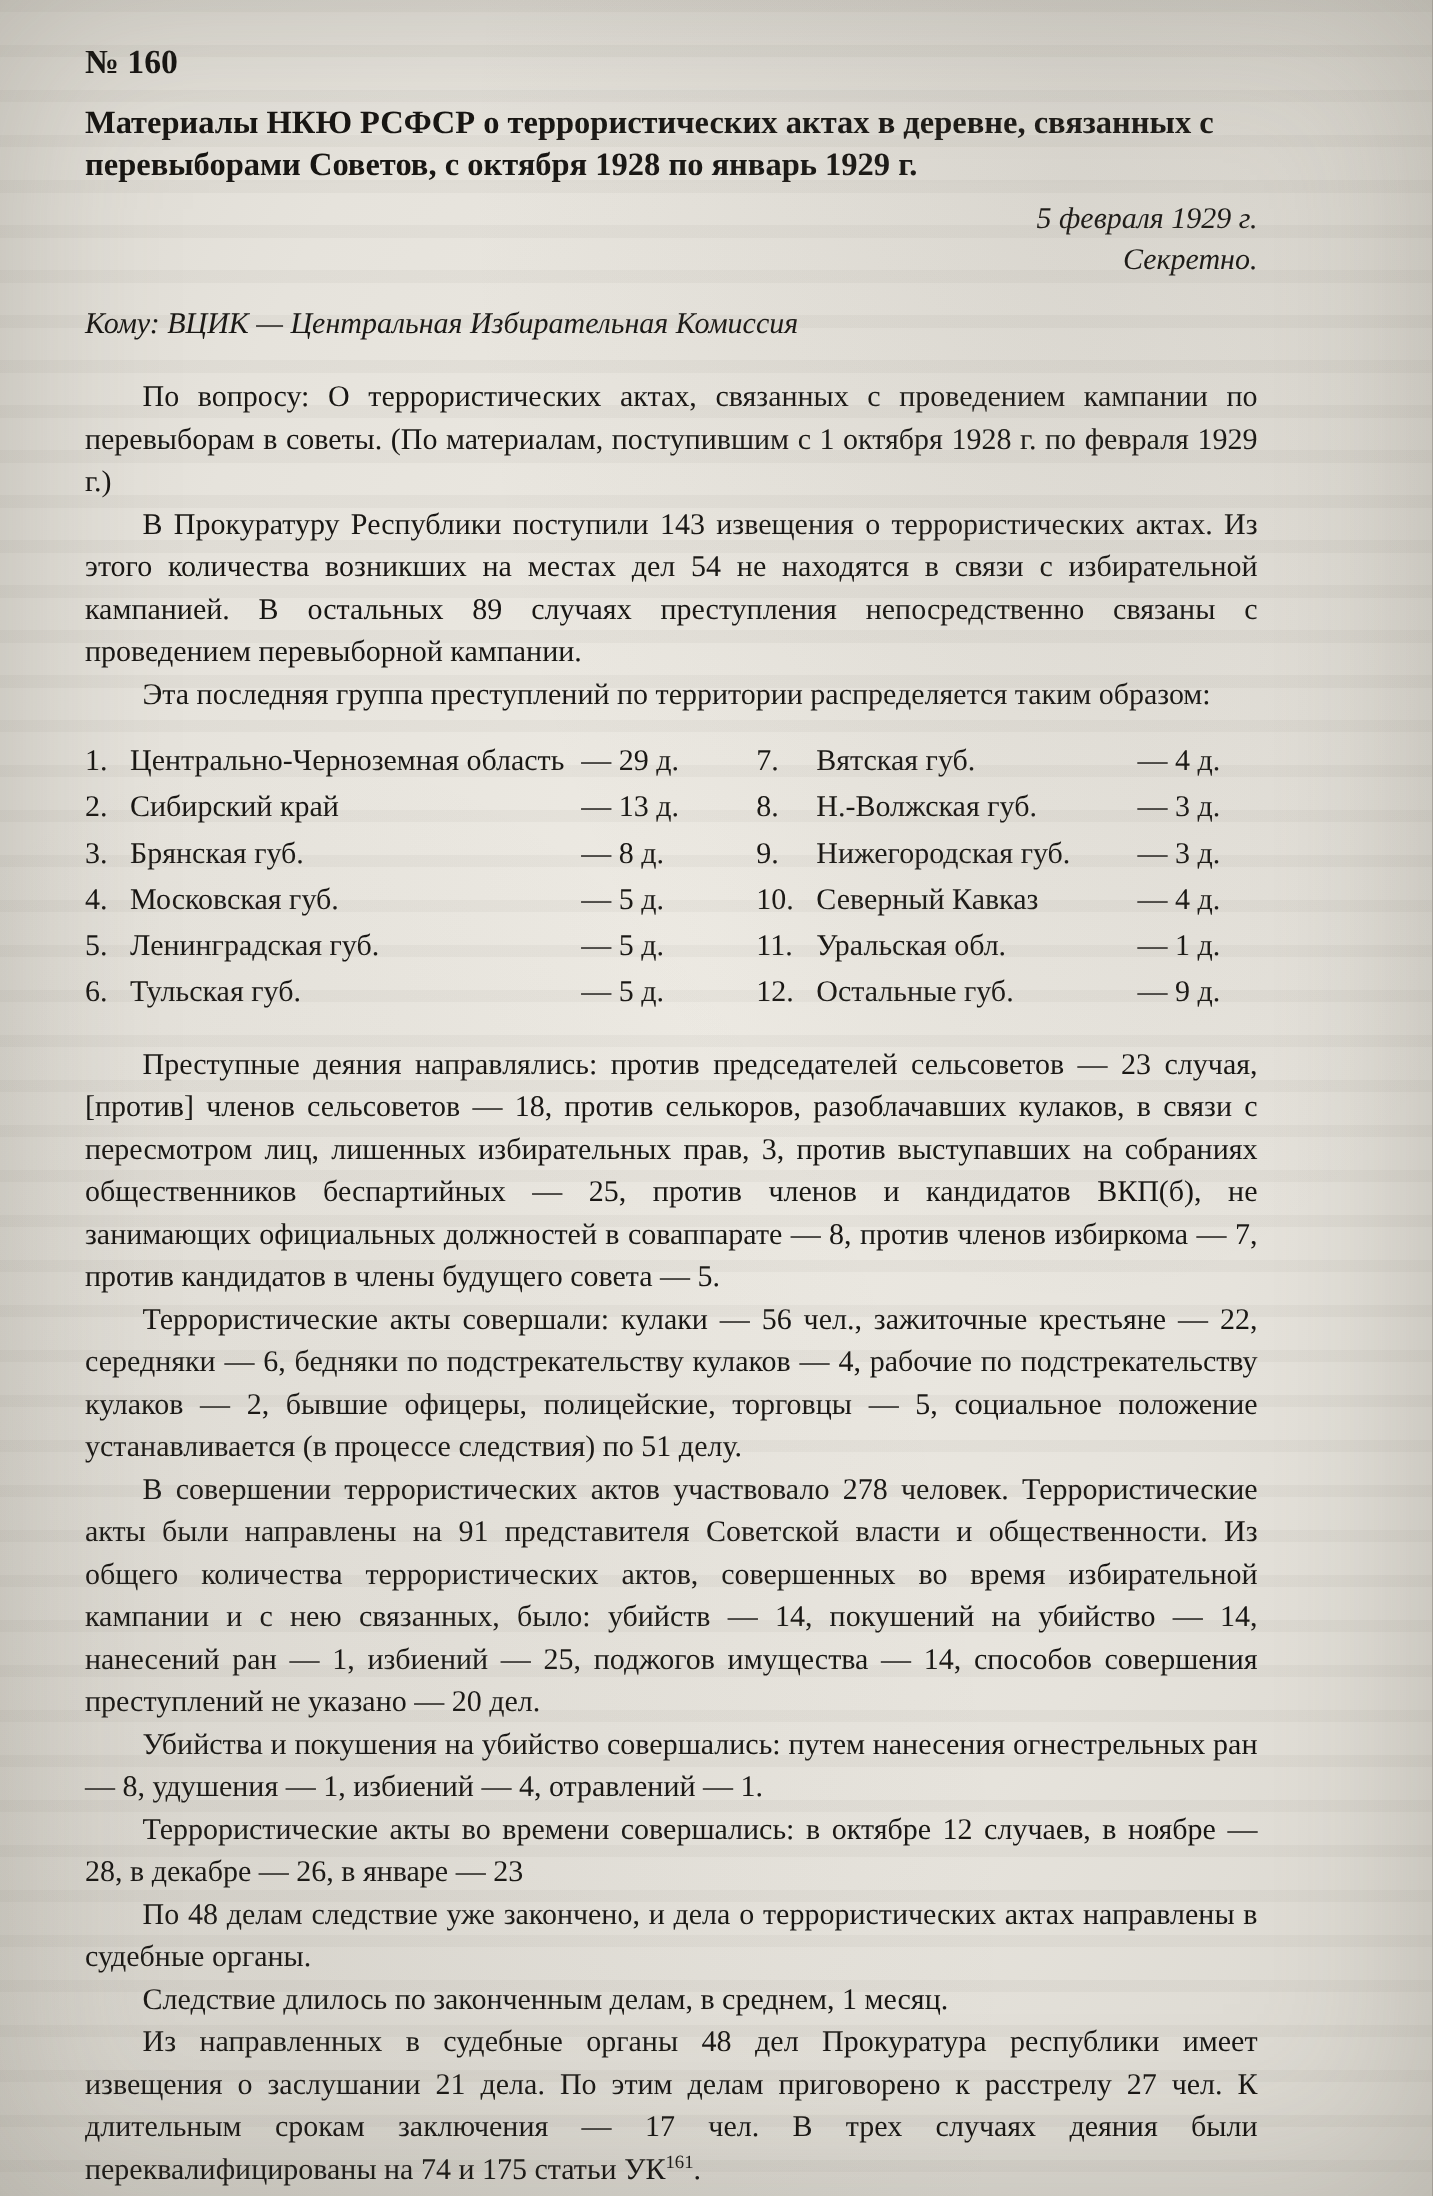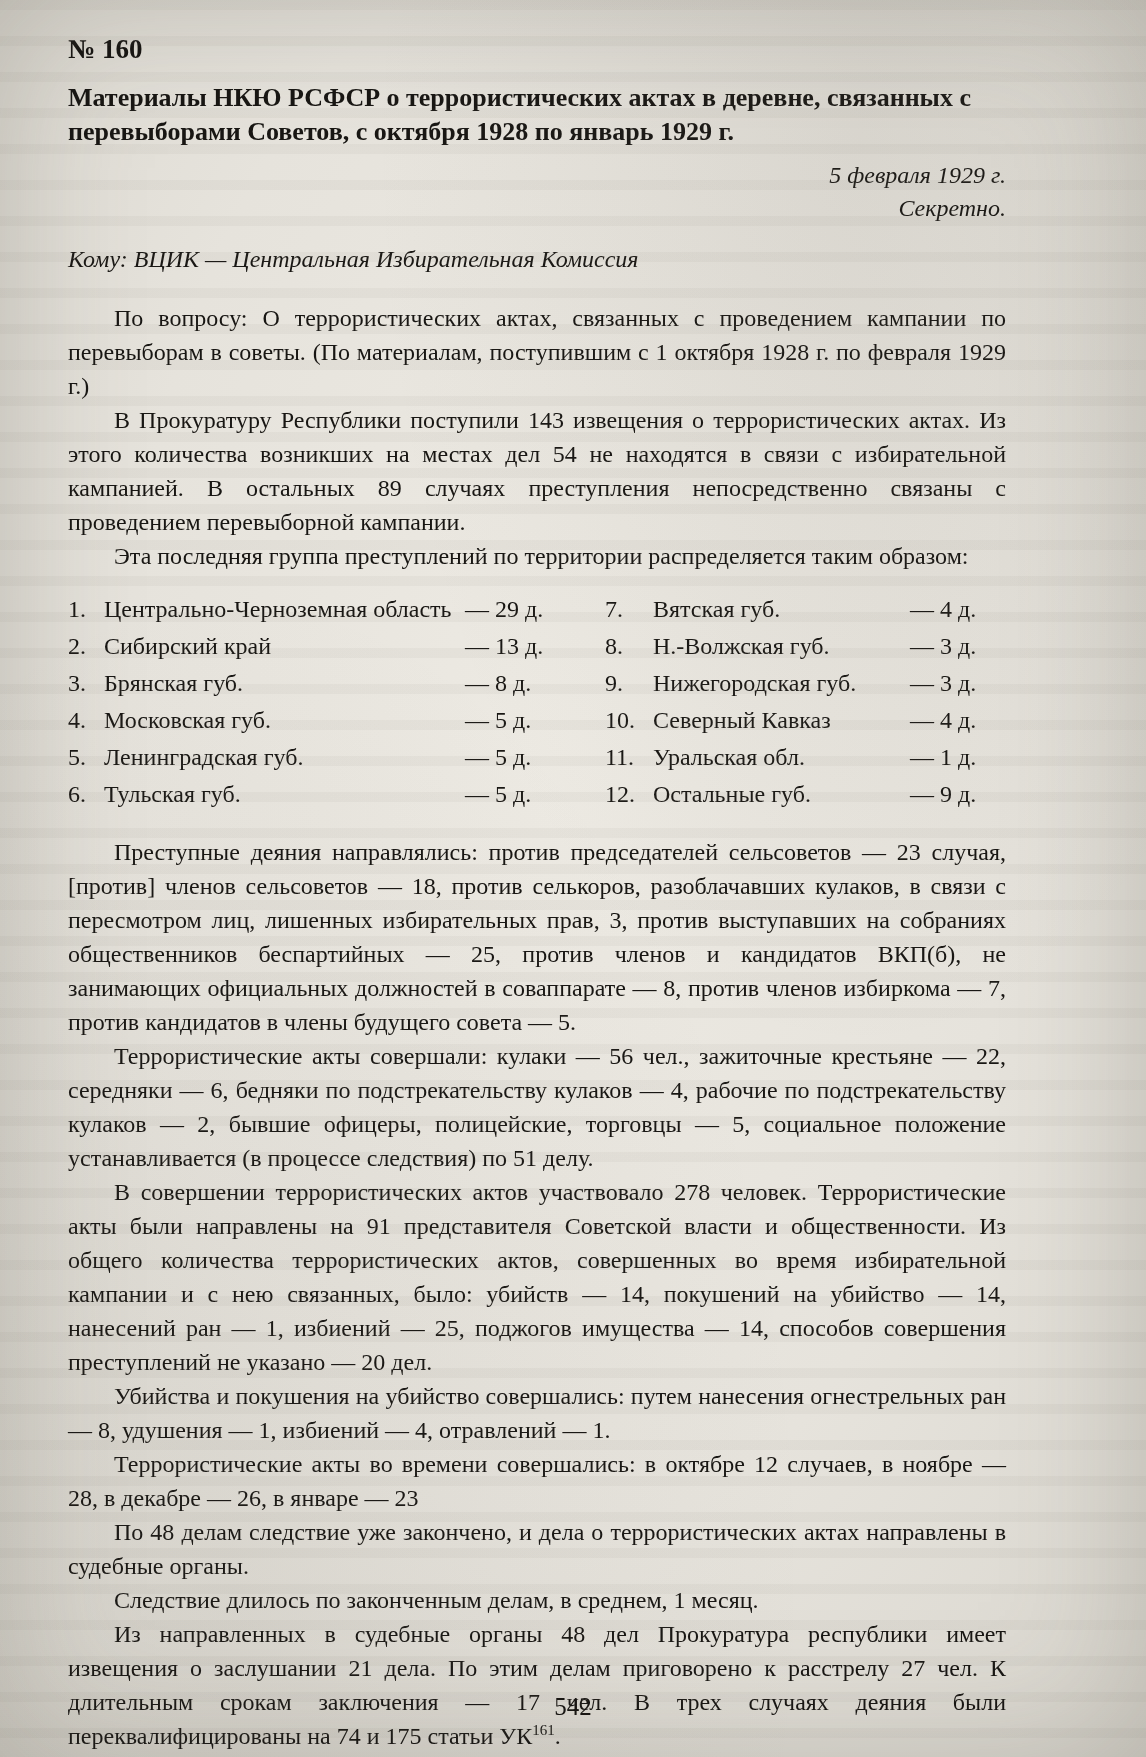--- a/index.html
+++ b/index.html
@@ -194,15 +194,14 @@
   <p class="body">Преступные деяния направлялись: против председателей сельсоветов — 23 случая, [против] членов сельсоветов — 18, против селькоров, разоблачавших кулаков, в связи с пересмотром лиц, лишенных избирательных прав, 3, против выступавших на собраниях общественников беспартийных — 25, против членов и кандидатов ВКП(б), не занимающих официальных должностей в соваппарате — 8, против членов избиркома — 7, против кандидатов в члены будущего совета — 5.</p>
   <p class="body">Террористические акты совершали: кулаки — 56 чел., зажиточные крестьяне — 22, середняки — 6, бедняки по подстрекательству кулаков — 4, рабочие по подстрекательству кулаков — 2, бывшие офицеры, полицейские, торговцы — 5, социальное положение устанавливается (в процессе следствия) по 51 делу.</p>
   <p class="body">В совершении террористических актов участвовало 278 человек. Террористические акты были направлены на 91 представителя Советской власти и общественности. Из общего количества террористических актов, совершенных во время избирательной кампании и с нею связанных, было: убийств — 14, покушений на убийство — 14, нанесений ран — 1, избиений — 25, поджогов имущества — 14, способов совершения преступлений не указано — 20 дел.</p>
   <p class="body">Убийства и покушения на убийство совершались: путем нанесения огнестрельных ран — 8, удушения — 1, избиений — 4, отравлений — 1.</p>
   <p class="body">Террористические акты во времени совершались: в октябре 12 случаев, в ноябре — 28, в декабре — 26, в январе — 23</p>
   <p class="body">По 48 делам следствие уже закончено, и дела о террористических актах направлены в судебные органы.</p>
   <p class="body">Следствие длилось по законченным делам, в среднем, 1 месяц.</p>
 
   <p class="body"><span>Из направленных в судебные органы 48 дел Прокуратура республики имеет извещения о заслушании 21 дела. По этим делам приговорено к расстрелу 27 чел. К длительным срокам заключения — 17 чел. В трех случаях деяния были переквалифицированы на 74 и 175 статьи УК</span><sup class="fnref">161</sup><span>.</span></p>
 
-  <div class="page-number">542</div>
 
 </div>
 
 </body></html>

